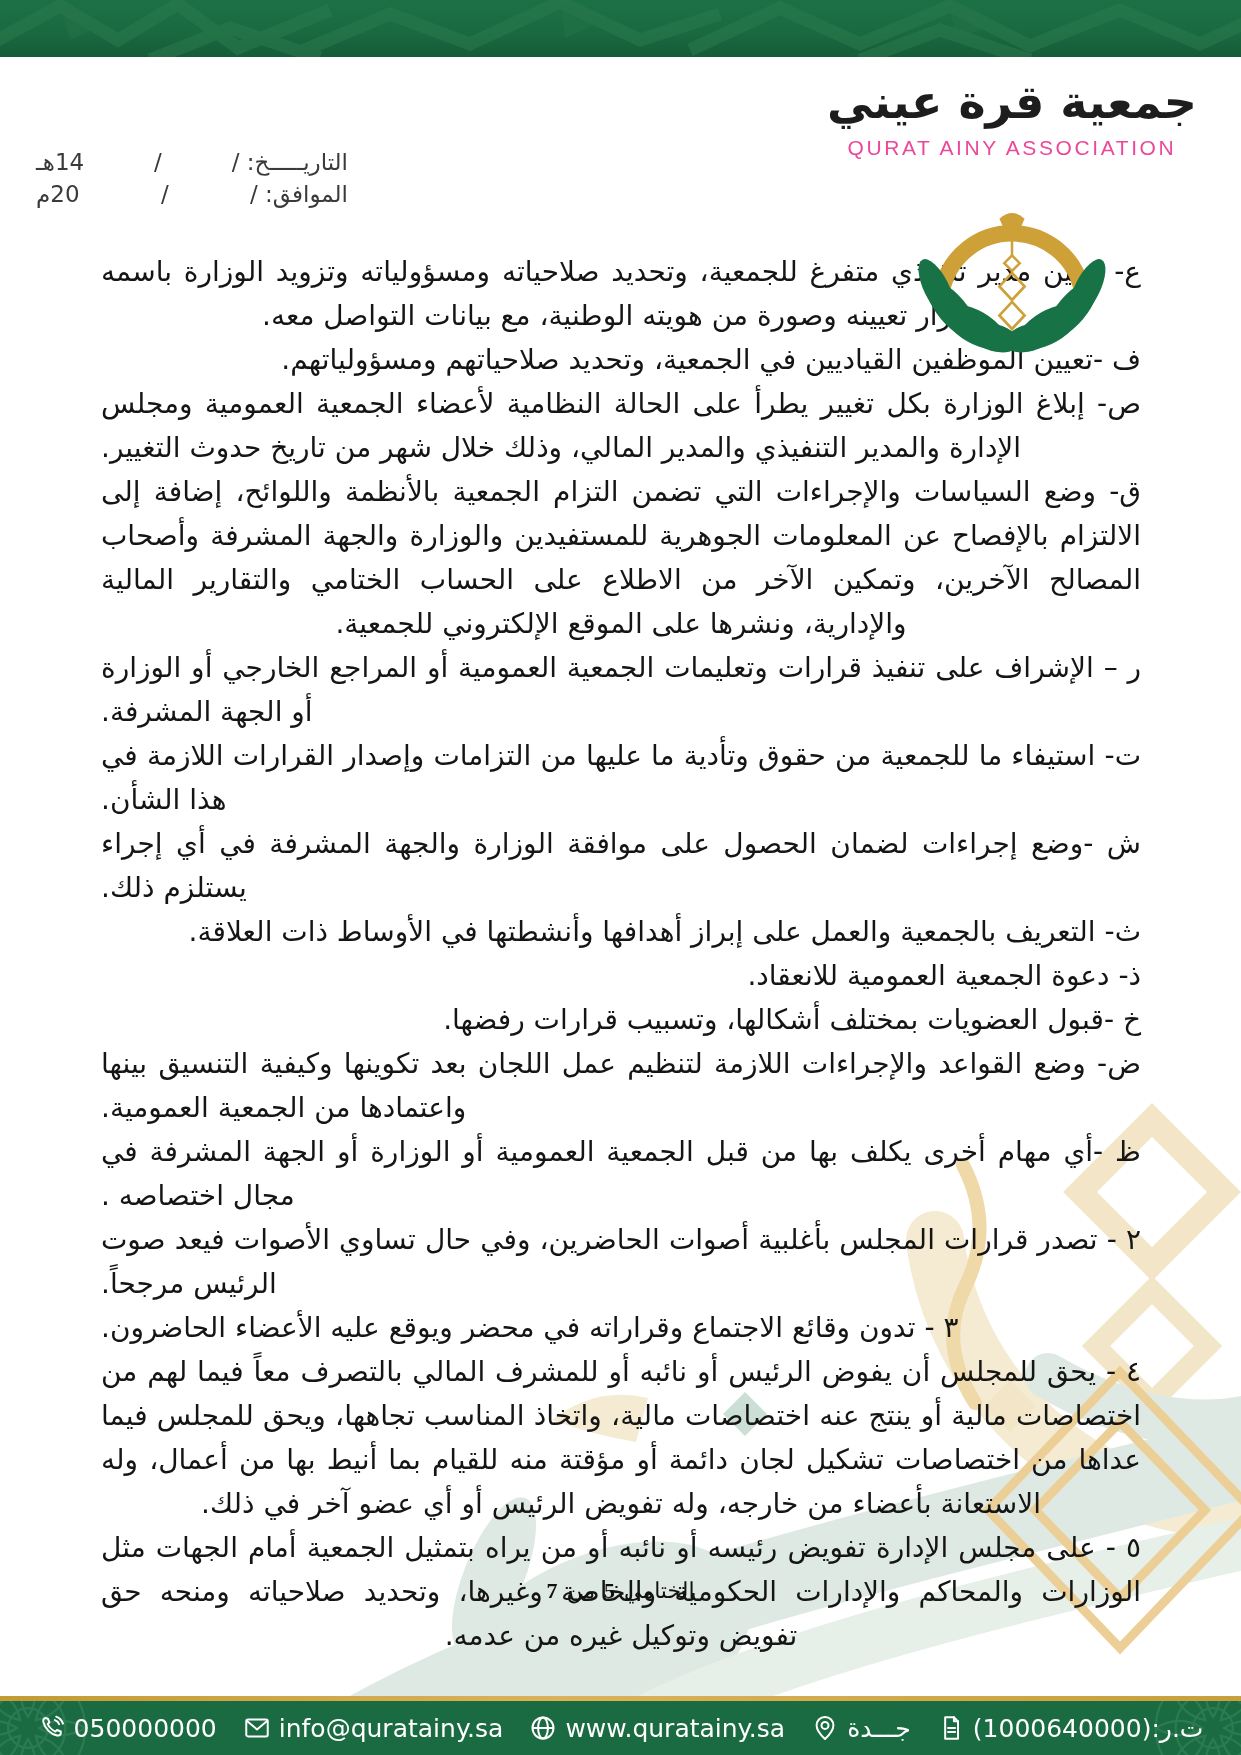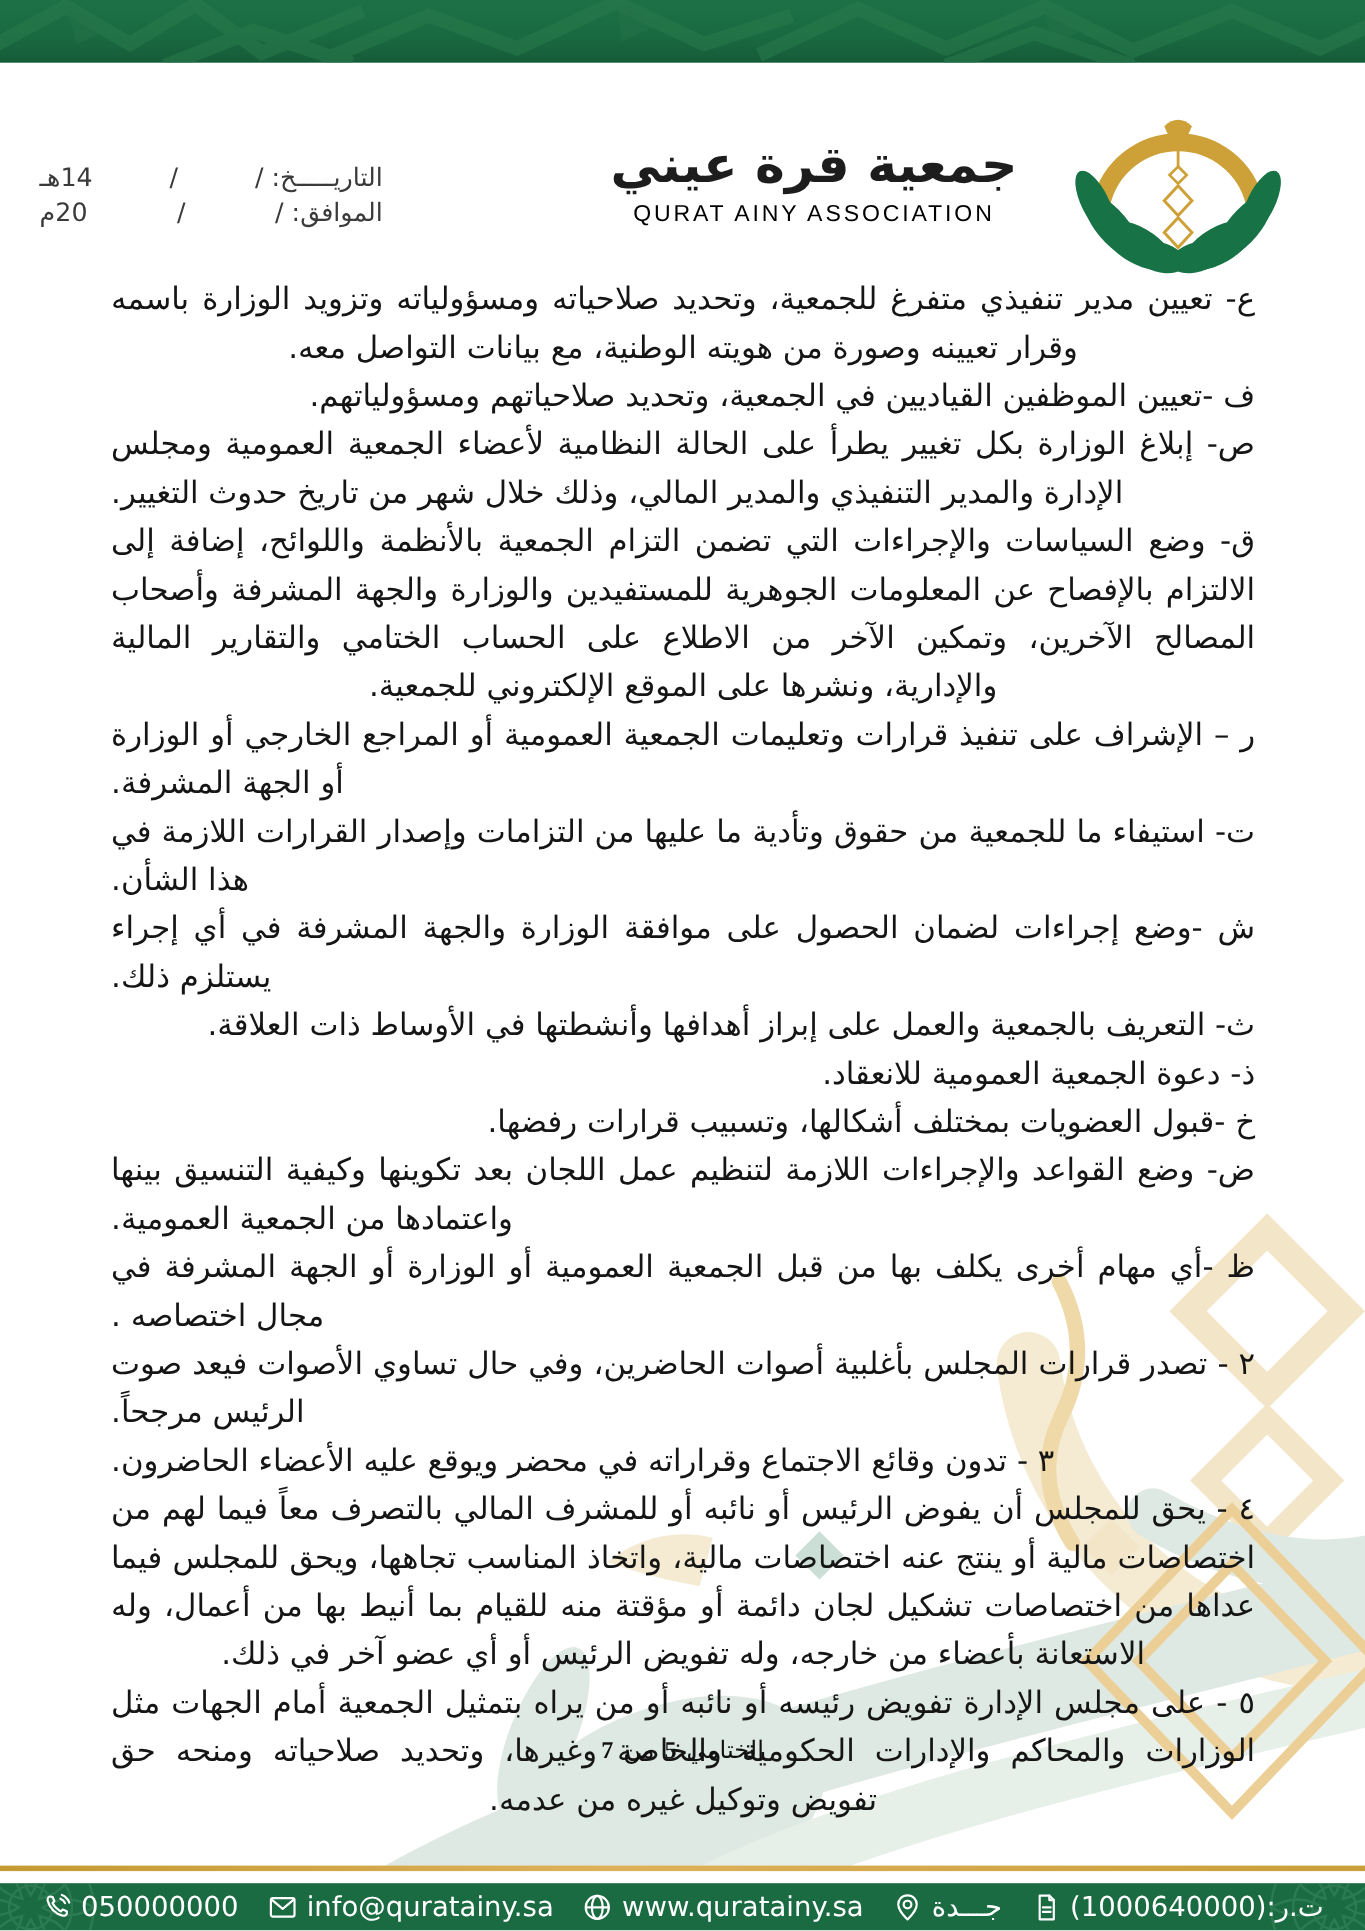--- a/index.html
+++ b/index.html
@@ -6,44 +6,44 @@
   .page{
     position:relative;width:1241px;height:1755px;margin:0 auto;
     background:#ffffff;overflow:hidden;
     font-family:"DejaVu Sans",sans-serif;color:#151515;
   }
   
   .top-band{position:absolute;top:0;left:0;width:1241px;height:57px;
     background:linear-gradient(180deg,#1d7046 0%,#1a6a41 55%,#155c38 100%);z-index:3;}
   .top-band svg{position:absolute;inset:0;width:100%;height:100%;}
   
-  .logo-block{position:absolute;top:76px;right:44px;display:flex;flex-direction:row;align-items:center;gap:20px;z-index:4;}
+  .logo-block{position:absolute;top:76px;right:44px;display:flex;flex-direction:column;align-items:center;gap:20px;z-index:4;}
   .logo-names{text-align:center;}
   .logo-ar{font-size:46px;font-weight:bold;color:#1d1d1d;line-height:1.15;}
-  .logo-en{font-size:21px;letter-spacing:2.6px;color:#000000;margin-top:7px;
+  .logo-en{font-size:21px;letter-spacing:2.6px;color:#ec4899;margin-top:7px;
     font-family:"Liberation Sans",sans-serif;}
   .logo-mark{width:252px;height:178px;}
   .dates{position:absolute;left:36px;top:146px;width:312px;font-size:23px;color:#3a3a3a;z-index:4;}
   .date-row{display:flex;justify-content:space-between;direction:rtl;height:32px;align-items:center;}
   
   .body-text{position:absolute;top:250px;right:100px;width:1040px;direction:rtl;
     font-size:28px;line-height:44px;z-index:2;}
   .body-text p{margin:0;}
   .jl{text-align:justify;text-align-last:left;}
   .jc{text-align:justify;text-align-last:center;}
   .cc{text-align:right;}
   
   .page-number{position:absolute;top:1578px;left:0;width:100%;display:flex;direction:rtl;
     justify-content:center;gap:9px;font-size:22px;color:#111;z-index:2;
     font-family:"DejaVu Serif",serif;}
   .page-number .num{font-weight:bold;font-family:"Liberation Serif",serif;}
   
   .gold-line{position:absolute;left:0;bottom:54px;width:100%;height:5px;
     background:linear-gradient(90deg,#c49a33,#ddb159 45%,#c89f3a);z-index:5;}
-  .contact-bar{position:absolute;left:0;bottom:0;width:100%;height:43px;background:#1b6b42;z-index:5;overflow:hidden;}
+  .contact-bar{position:absolute;left:0;bottom:0;width:100%;height:54px;background:#1b6b42;z-index:5;overflow:hidden;}
   .contact-row{position:relative;height:100%;display:flex;align-items:center;justify-content:center;gap:26px;
     color:#ffffff;font-size:25px;z-index:2;font-family:"DejaVu Sans",sans-serif;}
   .contact-item{display:flex;align-items:center;gap:8px;white-space:nowrap;}
   .contact-item svg{width:28px;height:28px;display:block;}
   .ornament{position:absolute;top:50%;transform:translateY(-50%);width:132px;height:132px;opacity:.5;z-index:1;}
   .ornament.left{left:-38px;}
   .ornament.right{right:-38px;}
   
   .watermarks{position:absolute;top:820px;left:0;width:1241px;height:881px;z-index:0;pointer-events:none;}
 </style>

